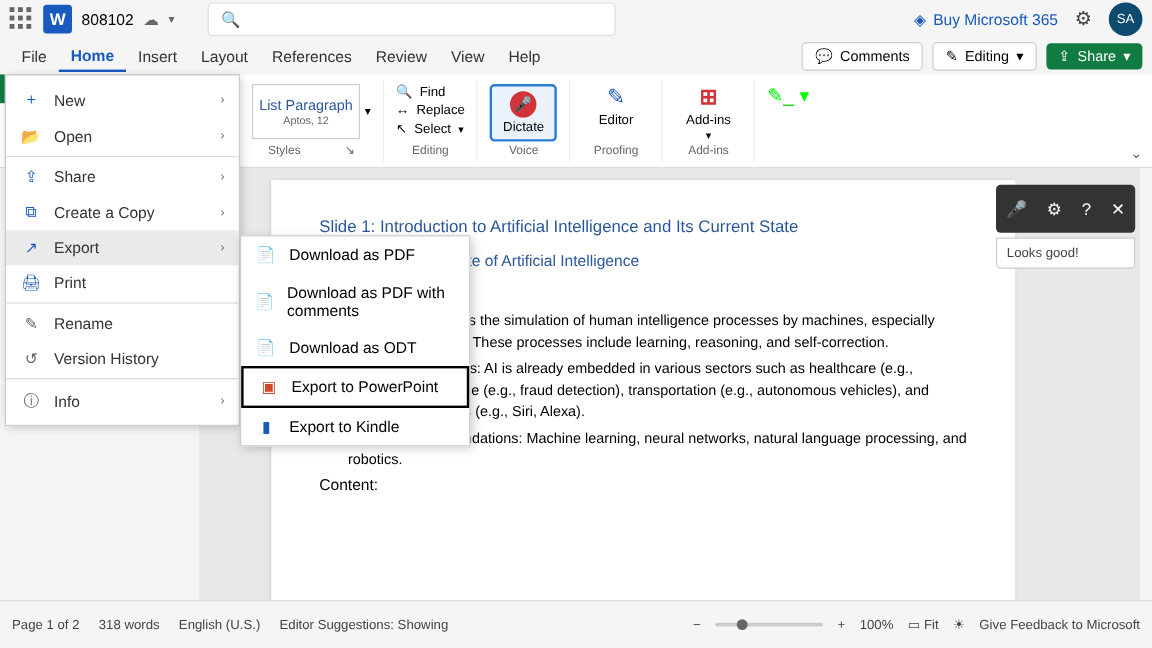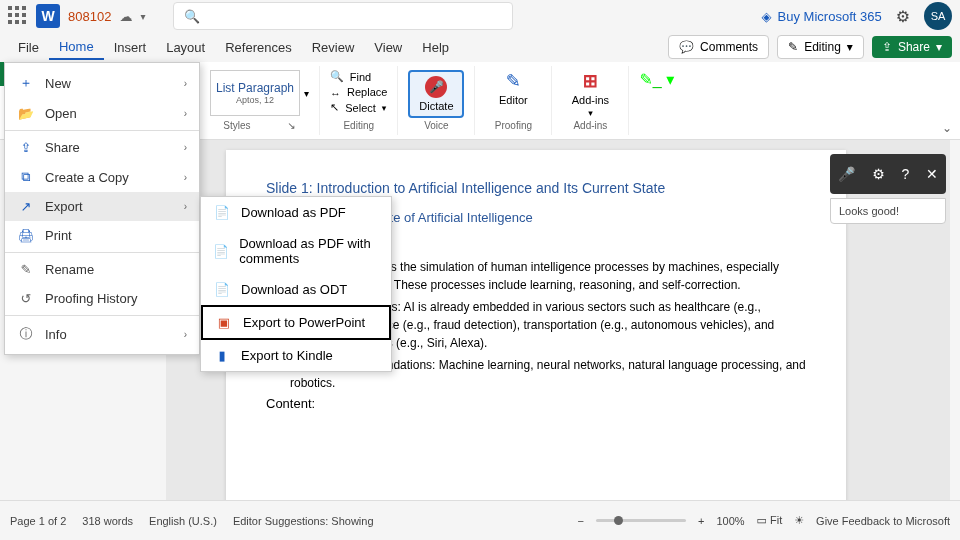--- a/index.html
+++ b/index.html
@@ -1,31 +1,31 @@
 <!DOCTYPE html>
 <html><head>
 <meta charset="utf-8">
 <style>
 *{box-sizing:border-box;margin:0;padding:0;font-family:'Segoe UI',Arial,sans-serif}
 body{width:960px;height:540px;background:#f5f5f5;overflow:hidden;position:relative;font-size:13px}
 .titlebar{height:32px;background:#f5f5f5;display:flex;align-items:center;padding:0 8px;gap:8px}
 .app-launcher{width:20px;height:20px;display:grid;grid-template-columns:repeat(3,1fr);grid-template-rows:repeat(3,1fr);gap:1px}
 .app-launcher span{background:#666;width:4px;height:4px}
 .word-icon{width:24px;height:24px;background:#185abd;color:#fff;display:flex;align-items:center;justify-content:center;font-weight:bold;border-radius:3px;font-size:14px}
-.filename{font-size:13px;color:#c2410c}
+.filename{font-size:13px;color:#000000}
 .cloud-icon{color:#666}
 .chevron-small{color:#666;font-size:10px}
 .searchbox{flex:0 0 340px;height:28px;background:#fff;border:1px solid #ddd;border-radius:4px;display:flex;align-items:center;padding:0 10px;margin-left:20px;color:#666}
 .titlebar-right{margin-left:auto;display:flex;align-items:center;gap:14px}
 .buy-link{color:#185abd;font-size:13px;display:flex;align-items:center;gap:6px}
 .gear{color:#444;font-size:16px}
 .avatar{width:28px;height:28px;border-radius:50%;background:#0c4a6e;color:#fff;display:flex;align-items:center;justify-content:center;font-size:11px}
 .tabbar{height:30px;background:#f5f5f5;display:flex;align-items:center;padding:0 8px;gap:0}
 .tab{padding:4px 10px;font-size:13px;color:#333;cursor:pointer}
-.tab.active{font-weight:400;border-bottom:2px solid #185abd;color:#185abd}
+.tab.active{font-weight:700;border-bottom:2px solid #185abd;color:#185abd}
 .tabbar-right{margin-left:auto;display:flex;gap:8px;align-items:center}
 .pill-btn{display:flex;align-items:center;gap:6px;padding:4px 10px;border:1px solid #ccc;border-radius:4px;font-size:12px;background:#fff}
 .share-btn{background:#107c41;color:#fff;border:none}
 .ribbon{height:78px;background:#fff;border-bottom:1px solid #ddd;display:flex;position:relative}
 .ribbon-left{width:200px;background:#fff}
 .autosave-bar{height:24px;background:#107c41;color:#fff;display:flex;align-items:center;padding:0 10px;font-size:11px;gap:6px}
 .autosave-bar a{color:#fff;text-decoration:underline}
 .ribbon-main{flex:1;display:flex;align-items:stretch;padding:4px 0}
 .ribbon-group{display:flex;flex-direction:column;align-items:center;justify-content:space-between;padding:4px 10px;border-right:1px solid #eee}
 .style-preview{width:90px;height:46px;background:#fff;border:1px solid #ccc;display:flex;flex-direction:column;align-items:center;justify-content:center;font-size:11px}
@@ -253,21 +253,21 @@
       <span class="fm-icon">🖨</span>
       <span>Print</span>
     </div>
   <div class="fm-sep"></div>
   <div class="fm-item">
       <span class="fm-icon grey">✎</span>
       <span>Rename</span>
     </div>
   <div class="fm-item">
       <span class="fm-icon grey">↺</span>
-      <span>Proofing History</span>
+      <span>Version History</span>
     </div>
   <div class="fm-sep"></div>
   <div class="fm-item">
       <span class="fm-icon grey">ⓘ</span>
       <span>Info</span>
       <span class="chev">›</span>
     </div>
 </div>
 
 <div class="tooltip">

